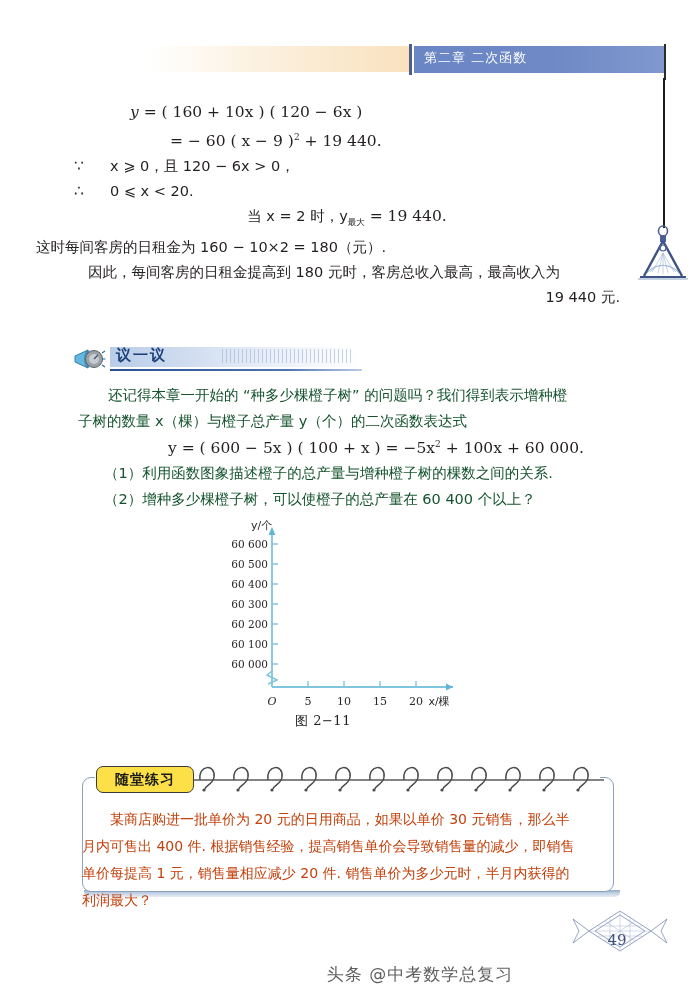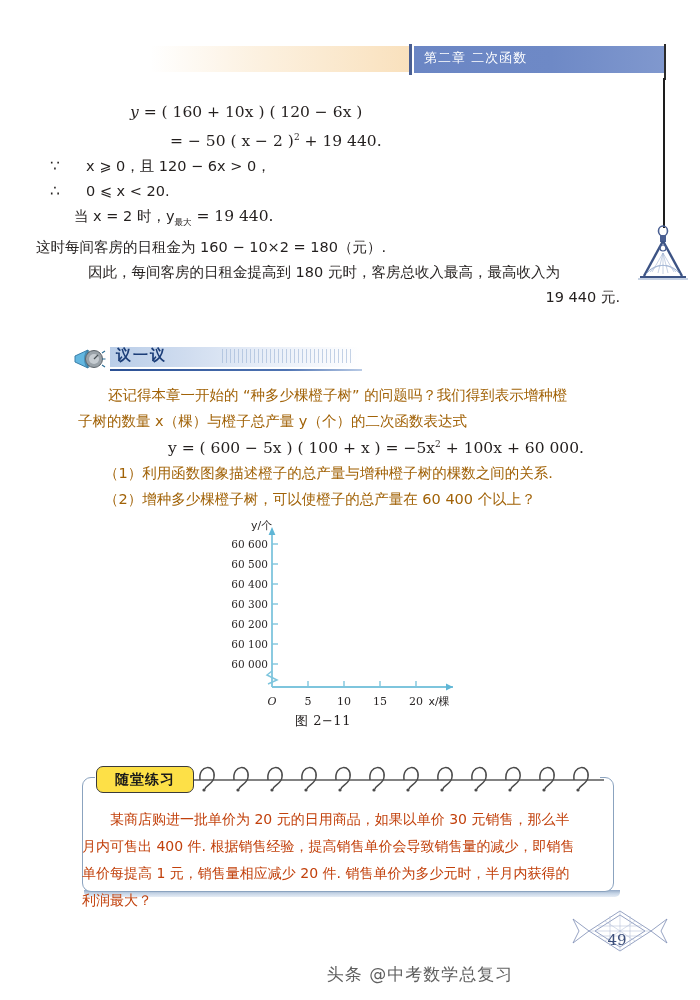--- a/index.html
+++ b/index.html
@@ -42,31 +42,31 @@
   .compass{position:absolute;left:630px;top:222px;width:66px;height:62px;}
 
   
   .mblock{position:absolute;left:0;top:100px;width:620px;}
   .mline{
     font-size:15.5px;line-height:25px;white-space:nowrap;
     font-family:"DejaVu Serif","Liberation Serif",serif;
   }
   .mline.ind1{padding-left:130px;}
   .mline.ind2{padding-left:170px;}
-  .mline.sym{padding-left:50px;}
+  .mline.sym{padding-left:74px;}
   .symbox{display:inline-block;width:36px;}
   .cn{font-family:"DejaVu Sans","Liberation Sans",sans-serif;font-size:14.5px;}
   .it{font-style:italic;}
   sup.sm{font-size:9px;vertical-align:super;}
   sub.sm{font-size:8.5px;vertical-align:sub;
          font-family:"DejaVu Sans","Liberation Sans",sans-serif;}
 
   .para{
     position:absolute;font-family:"DejaVu Sans","Liberation Sans",sans-serif;
-    font-size:14.5px;line-height:26px;color:#a16207;text-align:center;
+    font-size:14.5px;line-height:26px;color:#14532d;text-align:center;
   }
 
   
   .yi-wrap{position:absolute;left:72px;top:344px;width:300px;height:32px;}
   .yi-icon{position:absolute;left:0;top:2px;width:34px;height:26px;}
   .yi-band{
     position:absolute;left:38px;top:3px;width:250px;height:20px;
     background:linear-gradient(to right,#b9cde8 0%,#cfdcef 30%,#e8eef8 62%,#ffffff 100%);
   }
   .yi-band-stripes{
@@ -162,30 +162,30 @@
     <path d="M8 57 L58 57" stroke="#8fa6c8" stroke-width="1.2"></path>
     <circle cx="33" cy="26" r="3" fill="none" stroke="#4a5f92" stroke-width="1.2"></circle>
   </svg>
 
   <div class="mblock">
     <div class="mline ind1">
       <span class="it">y =</span>
       <span>( 160 + 10x ) ( 120 − 6x )</span>
     </div>
     <div class="mline ind2">
-      <span>= − 50 ( x − 2 )</span><sup class="sm">2</sup>
+      <span>= − 60 ( x − 9 )</span><sup class="sm">2</sup>
       <span>+ 19 440.</span>
     </div>
     <div class="mline sym">
       <span class="symbox">∵</span><span class="cn">x ⩾ 0，且 120 − 6x &gt; 0，</span>
     </div>
     <div class="mline sym">
       <span class="symbox">∴</span><span class="cn">0 ⩽ x &lt; 20.</span>
     </div>
-    <div class="mline" style="padding-left:74px;">
+    <div class="mline" style="padding-left:74px;text-align:center;">
       <span class="cn">当 x = 2 时，y</span><sub class="sm">最大</sub>
       <span>= 19 440.</span>
     </div>
     <div class="mline cn" style="padding-left:36px;">这时每间客房的日租金为 160 − 10×2 = 180（元）.</div>
     <div class="mline cn" style="padding-left:88px;">因此，每间客房的日租金提高到 180 元时，客房总收入最高，最高收入为</div>
     <div class="mline cn" style="padding-left:58px;text-align:right;">19 440 元.</div>
   </div>
 
   <div class="yi-wrap">
     <svg class="yi-icon" viewBox="0 0 34 26">

